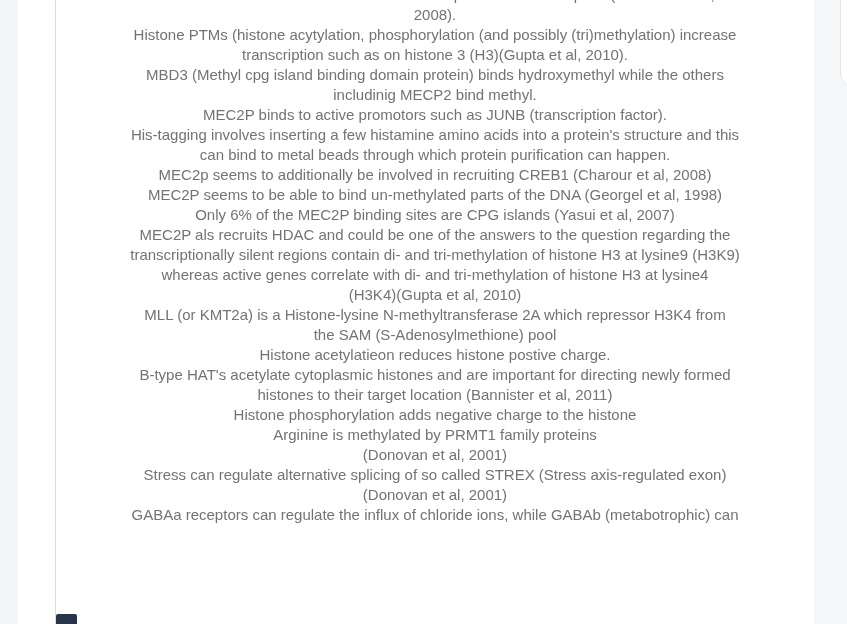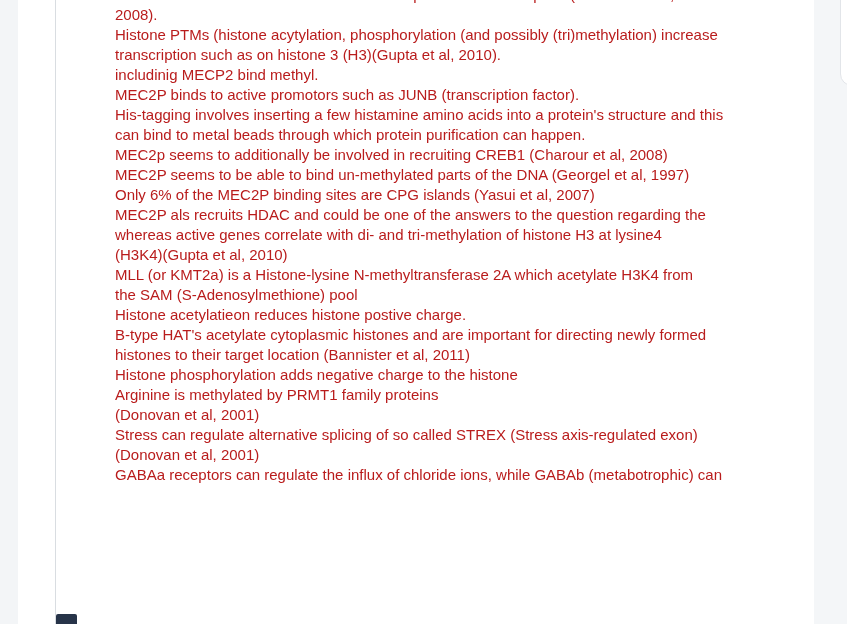--- a/index.html
+++ b/index.html
@@ -39,22 +39,23 @@
     cursor: text;
   }
   .notes-text {
     position: absolute; left: 59px; top: 0;
     width: 640px;
   }
   .notes-line {
     height: 20px;
     line-height: 20px;
     font-size: 15px;
-    color: #b91c1c;
+    color: #737373;
     white-space: pre;
+    text-align: center;
   }
   .notes-line:first-child {
     margin-top: -15px; 
   }
   .navy-fragment {
     position: absolute; left: 56px; top: 614px;
     width: 21px; height: 10px;
     background: #273449;
     border-radius: 2px 2px 0 0;
     cursor: pointer;
@@ -65,31 +66,33 @@
 
 <div class="left-gutter"></div>
 <div class="divider"></div>
 
 <div class="notes-area">
   <div class="notes-text">
       <div class="notes-line">MEC2P can act both as an activator and a repressor of transcription (Chahrour et al,</div>
       <div class="notes-line">2008).</div>
       <div class="notes-line">Histone PTMs (histone acytylation, phosphorylation (and possibly (tri)methylation) increase</div>
       <div class="notes-line">transcription such as on histone 3 (H3)(Gupta et al, 2010).</div>
+      <div class="notes-line">MBD3 (Methyl cpg island binding domain protein) binds hydroxymethyl while the others</div>
       <div class="notes-line">includinig MECP2 bind methyl.</div>
       <div class="notes-line">MEC2P binds to active promotors such as JUNB (transcription factor).</div>
       <div class="notes-line">His-tagging involves inserting a few histamine amino acids into a protein's structure and this</div>
       <div class="notes-line">can bind to metal beads through which protein purification can happen.</div>
       <div class="notes-line">MEC2p seems to additionally be involved in recruiting CREB1 (Charour et al, 2008)</div>
-      <div class="notes-line">MEC2P seems to be able to bind un-methylated parts of the DNA (Georgel et al, 1997)</div>
+      <div class="notes-line">MEC2P seems to be able to bind un-methylated parts of the DNA (Georgel et al, 1998)</div>
       <div class="notes-line">Only 6% of the MEC2P binding sites are CPG islands (Yasui et al, 2007)</div>
       <div class="notes-line">MEC2P als recruits HDAC and could be one of the answers to the question regarding the</div>
+      <div class="notes-line">transcriptionally silent regions contain di- and tri-methylation of histone H3 at lysine9 (H3K9)</div>
       <div class="notes-line">whereas active genes correlate with di- and tri-methylation of histone H3 at lysine4</div>
       <div class="notes-line">(H3K4)(Gupta et al, 2010)</div>
-      <div class="notes-line">MLL (or KMT2a) is a Histone-lysine N-methyltransferase 2A which acetylate H3K4 from</div>
+      <div class="notes-line">MLL (or KMT2a) is a Histone-lysine N-methyltransferase 2A which repressor H3K4 from</div>
       <div class="notes-line">the SAM (S-Adenosylmethione) pool</div>
       <div class="notes-line">Histone acetylatieon reduces histone postive charge.</div>
       <div class="notes-line">B-type HAT's acetylate cytoplasmic histones and are important for directing newly formed</div>
       <div class="notes-line">histones to their target location (Bannister et al, 2011)</div>
       <div class="notes-line">Histone phosphorylation adds negative charge to the histone</div>
       <div class="notes-line">Arginine is methylated by PRMT1 family proteins</div>
       <div class="notes-line">(Donovan et al, 2001)</div>
       <div class="notes-line">Stress can regulate alternative splicing of so called STREX (Stress axis-regulated exon)</div>
       <div class="notes-line">(Donovan et al, 2001)</div>
       <div class="notes-line">GABAa receptors can regulate the influx of chloride ions, while GABAb (metabotrophic) can</div>

